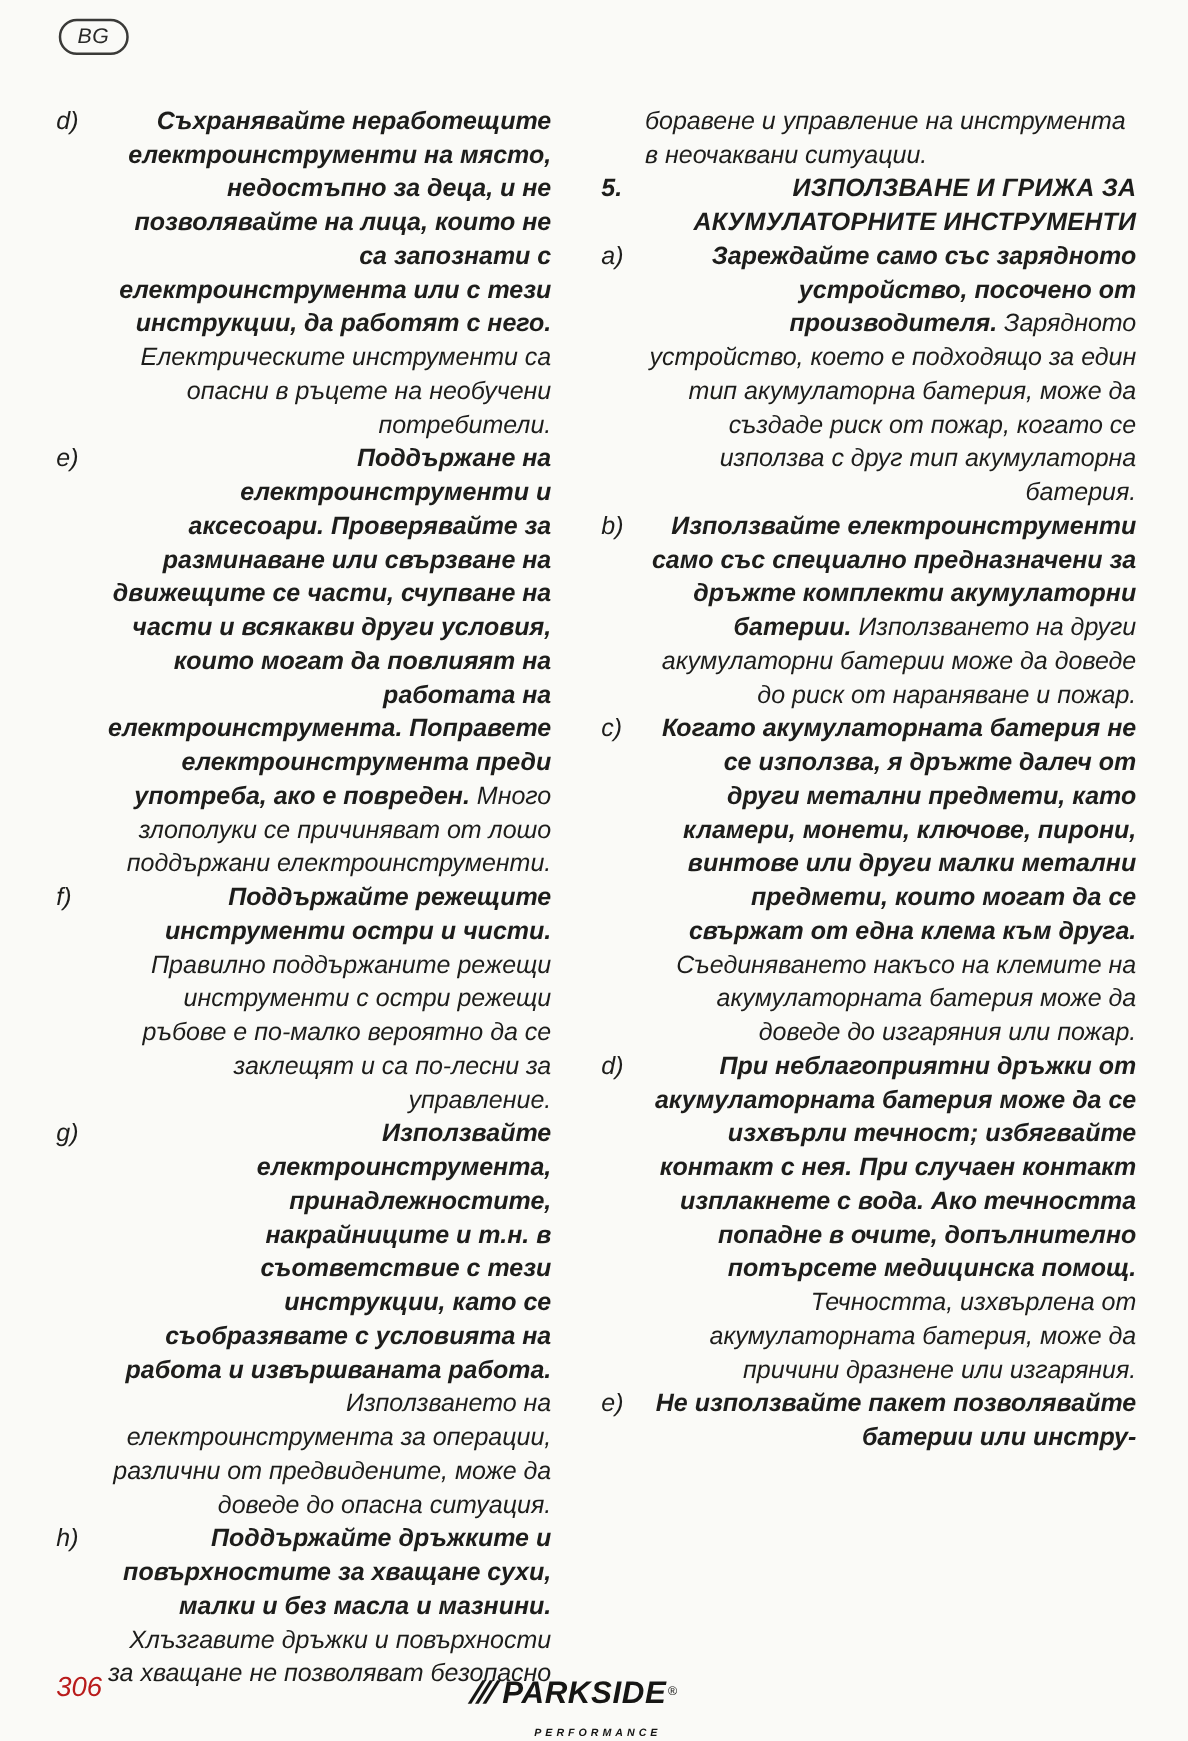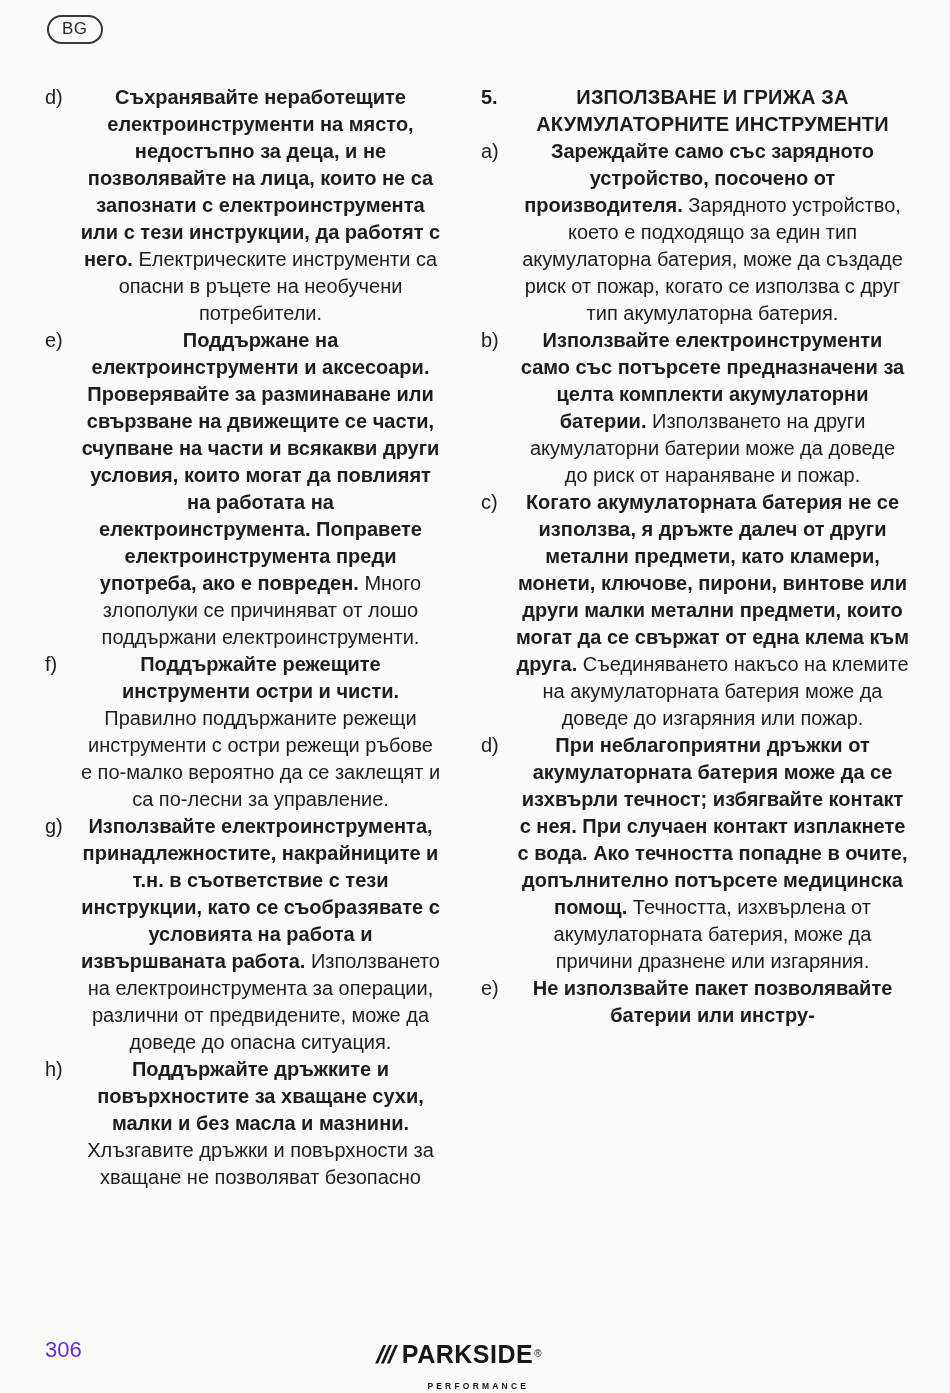--- a/index.html
+++ b/index.html
@@ -6,21 +6,21 @@
   html, body {
     width: 950px; height: 1393px;
     overflow: hidden;
   }
   body {
     background: #fafaf7;
     color: #1d1d1b;
     font-family: "Liberation Sans", "DejaVu Sans", sans-serif;
     position: relative;
   }
-  .page { position: absolute; inset: 0; }
+  .page { position: absolute; inset: 0; font-style: italic; }
 
   
   .lang-badge {
     position: absolute;
     left: 47px; top: 15px;
     border: 2.5px solid #3a3a38;
     border-radius: 16px;
     padding: 2px 13px 3px 13px;
     font-size: 17px;
     letter-spacing: 0.5px;
@@ -37,38 +37,38 @@
   }
   .col { font-size: 20px; line-height: 27px; }
   .col-left  { width: 396px; }
   .col-right { width: 428px; }
 
   .item { display: flex; }
   .marker {
     width: 35px;
     flex: 0 0 35px;
   }
-  .body { flex: 1; text-align: center; }
+  .body { flex: 1; text-align: right; }
   .body b { font-weight: bold; }
 
   .item.heading .marker { font-weight: bold; }
   .item.heading .body b { letter-spacing: 0.2px; }
 
   .continuation {
     padding-left: 35px;
     font-size: 20px;
     line-height: 27px;
   }
 
   
   .page-number {
     position: absolute;
     left: 45px; top: 1337px;
     font-size: 22px;
-    color: #6d28d9;
+    color: #b91c1c;
   }
   .logo {
     position: absolute;
     left: 377px; top: 1340px;
     display: inline-flex;
     flex-direction: column;
     color: #161614;
   }
   .logo-main { white-space: nowrap; }
   .logo-slashes {
@@ -124,32 +124,33 @@
           <span class="marker">g)</span>
           <span class="body"><b>Използвайте електроинструмента, принадлежностите, накрайниците и т.н. в съответствие с тези инструкции, като се съобразявате с условията на работа и извършваната работа.</b> Използването на електроинструмента за операции, различни от предвидените, може да доведе до опасна ситуация.</span>
         </div>
         <div class="item">
           <span class="marker">h)</span>
           <span class="body"><b>Поддържайте дръжките и повърхностите за хващане сухи, малки и без масла и мазнини.</b> Хлъзгавите дръжки и повърхности за хващане не позволяват безопасно</span>
         </div>
       </div>
 
     <div class="col col-right">
+      <p class="continuation">боравене и управление на инструмента в неочаквани ситуации.</p>
       <div id="right-items">
           <div class="item heading">
             <span class="marker">5.</span>
             <span class="body"><b>ИЗПОЛЗВАНЕ И ГРИЖА ЗА АКУМУЛАТОРНИТЕ ИНСТРУМЕНТИ</b></span>
           </div>
           <div class="item">
             <span class="marker">a)</span>
             <span class="body"><b>Зареждайте само със зарядното устройство, посочено от производителя.</b> Зарядното устройство, което е подходящо за един тип акумулаторна батерия, може да създаде риск от пожар, когато се използва с друг тип акумулаторна батерия.</span>
           </div>
           <div class="item">
             <span class="marker">b)</span>
-            <span class="body"><b>Използвайте електроинструменти само със потърсете предназначени за целта комплекти акумулаторни батерии.</b> Използването на други акумулаторни батерии може да доведе до риск от нараняване и пожар.</span>
+            <span class="body"><b>Използвайте електроинструменти само със специално предназначени за дръжте комплекти акумулаторни батерии.</b> Използването на други акумулаторни батерии може да доведе до риск от нараняване и пожар.</span>
           </div>
           <div class="item">
             <span class="marker">c)</span>
             <span class="body"><b>Когато акумулаторната батерия не се използва, я дръжте далеч от други метални предмети, като кламери, монети, ключове, пирони, винтове или други малки метални предмети, които могат да се свържат от една клема към друга.</b> Съединяването накъсо на клемите на акумулаторната батерия може да доведе до изгаряния или пожар.</span>
           </div>
           <div class="item">
             <span class="marker">d)</span>
             <span class="body"><b>При неблагоприятни дръжки от акумулаторната батерия може да се изхвърли течност; избягвайте контакт с нея. При случаен контакт изплакнете с вода. Ако течността попадне в очите, допълнително потърсете медицинска помощ.</b> Течността, изхвърлена от акумулаторната батерия, може да причини дразнене или изгаряния.</span>
           </div>
           <div class="item">

